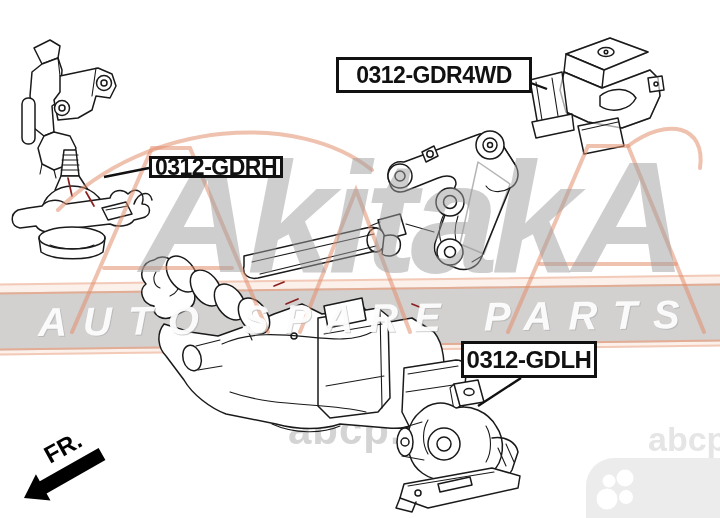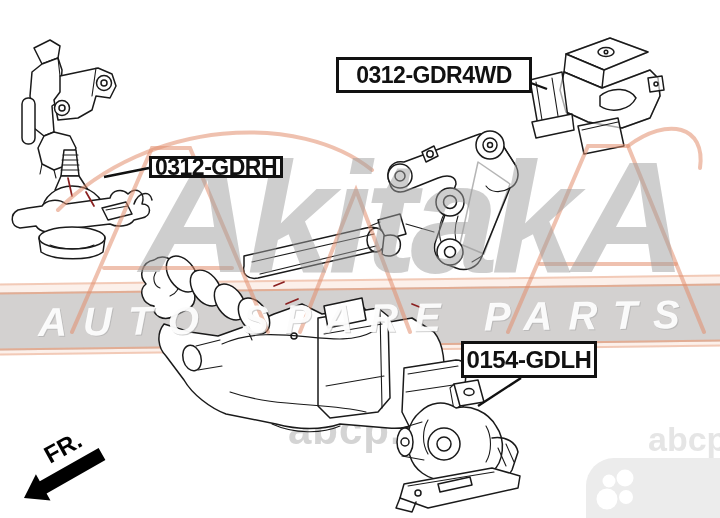--- a/index.html
+++ b/index.html
@@ -206,21 +206,21 @@
   <svg class="abs" style="left:0;top:0" width="720" height="518" viewBox="0 0 720 518">
     <g stroke="#111" stroke-width="2.4">
       <line x1="104" y1="177" x2="149" y2="168"></line>
       <line x1="512" y1="76" x2="547" y2="89"></line>
       <line x1="521" y1="378" x2="478" y2="406"></line>
     </g>
   </svg>
 
   <div class="abs part-label" id="label-gdr4wd">0312-GDR4WD</div>
   <div class="abs part-label" id="label-gdrh">0312-GDRH</div>
-  <div class="abs part-label" id="label-gdlh">0154-GDLH</div>
+  <div class="abs part-label" id="label-gdlh">0312-GDLH</div>
 
   <svg class="abs" style="left:14px;top:428px" width="104" height="86" viewBox="0 0 104 86">
     <polygon fill="#000" points="84.6,19.9 25.8,53.2 21.9,46.2 10,70 36.5,72.4 32.6,65.4 91.4,32.1"></polygon>
     <text x="36" y="36" transform="rotate(-29 36 36)" font-family="Liberation Sans, sans-serif" font-weight="700" font-size="24" fill="#000">FR.</text>
   </svg>
 
   <div class="abs" id="avito-corner"></div>
   <svg class="abs" style="left:594px;top:466px" width="50" height="50" viewBox="0 0 50 50">
     <g fill="#ffffff">
       <circle cx="15" cy="15" r="6.5"></circle>

